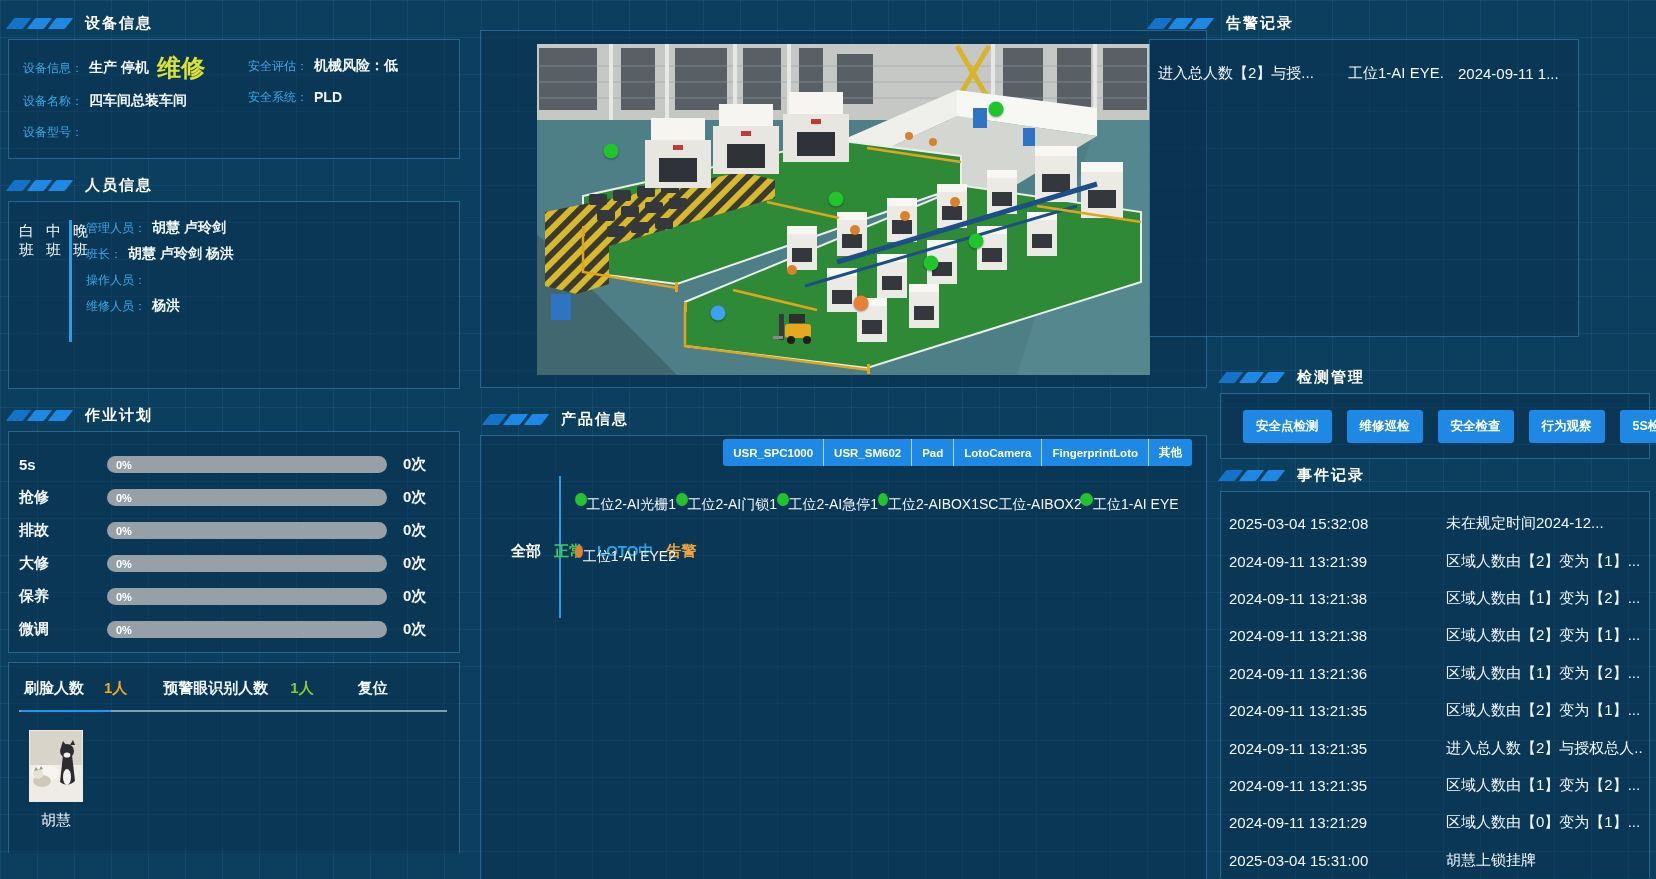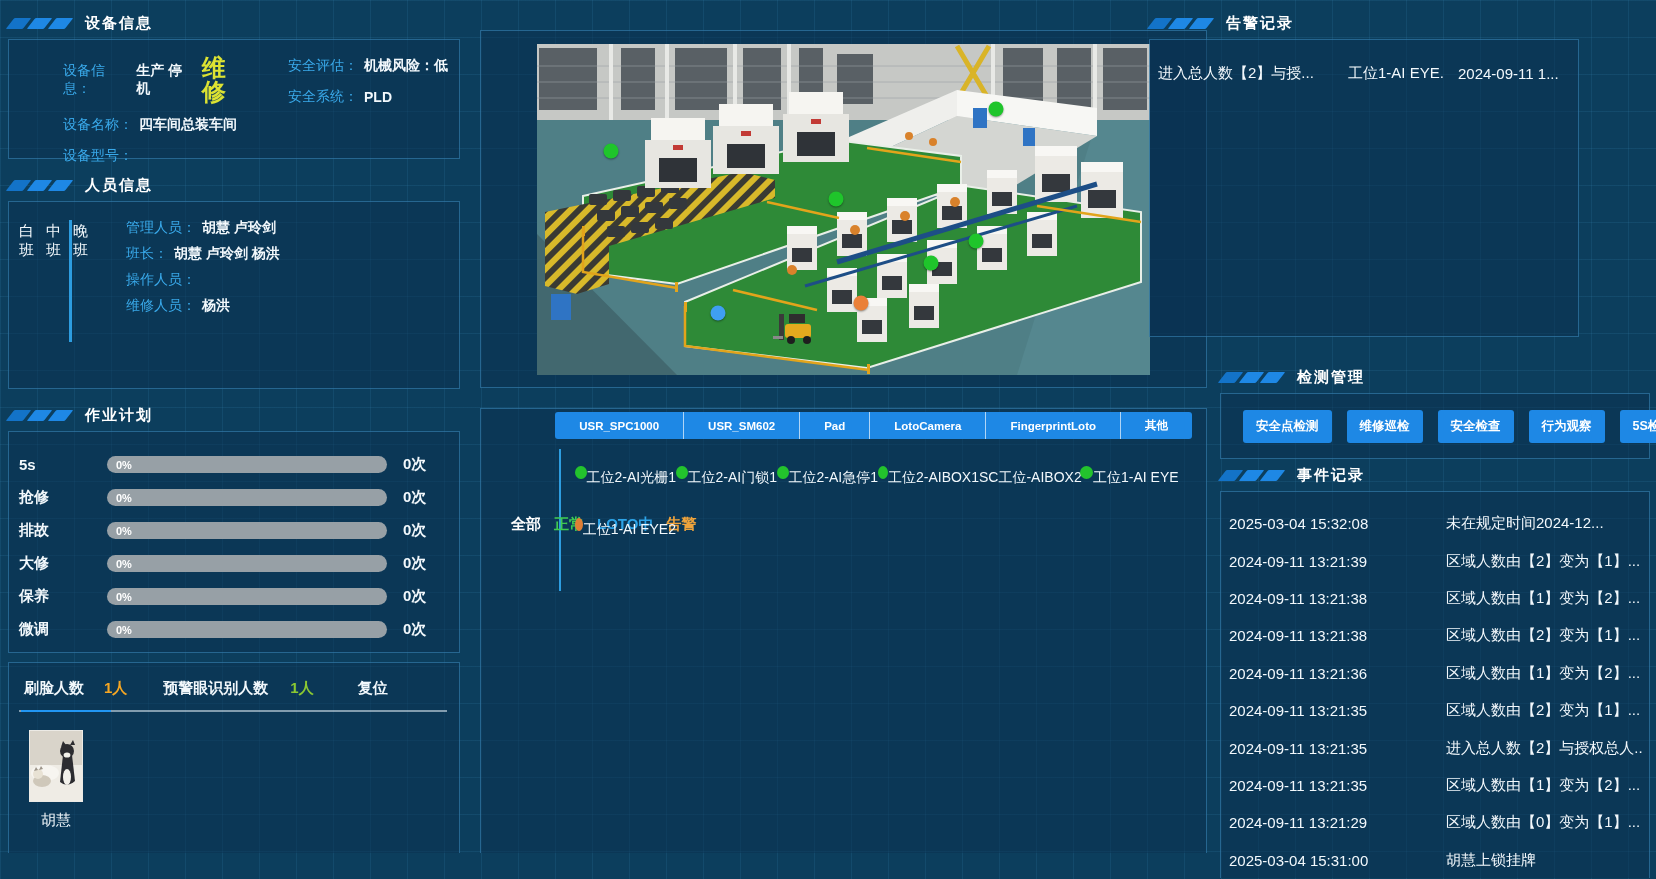--- a/index.html
+++ b/index.html
@@ -9,21 +9,21 @@
       linear-gradient(rgba(70,155,205,0.13) 1px, transparent 1px),
       linear-gradient(90deg, rgba(70,155,205,0.13) 1px, transparent 1px);
     background-size:37px 37px;}
   .pgroup{position:absolute;}
   .hdr{display:flex;align-items:center;height:22px;margin-bottom:5px;}
   .arrows{display:inline-flex;margin-right:12px;margin-left:2px;}
   .arrows i{display:inline-block;width:17px;height:11px;background:#1e88e5;transform:skewX(-38deg);margin-right:4px;border-radius:1px;}
   .arrows i:first-child{background:#1373c8;}
   .hdr .t{color:#ffffff;font-size:15px;font-weight:700;letter-spacing:2px;}
   .box{position:relative;background:rgba(9,48,79,0.5);border:1px solid rgba(72,160,214,0.45);box-sizing:border-box;}
-  .lb{color:#39a9ea;font-size:14px;margin-left:40px;}
+  .lb{color:#39a9ea;font-size:12px;}
   .vl{color:#f2f8fc;font-size:14px;font-weight:600;margin-left:6px;}
   
   .dev-cols{display:flex;padding:16px 10px 0 14px;}
   .dev-col1{width:225px;}
   .fld{display:flex;align-items:center;margin-bottom:11px;min-height:20px;}
   .hl{color:#dde332;font-size:24px;font-weight:800;margin-left:8px;line-height:1;}
   
   .per-wrap{display:flex;padding:16px 8px 0 10px;}
   .shift-col{width:42px;display:flex;flex-direction:row;gap:12px;padding-top:4px;}
   .shift{color:#f2f8fc;font-size:15px;text-align:center;cursor:pointer;}
@@ -49,21 +49,21 @@
   .pname{color:#f2f8fc;font-size:15px;margin-top:9px;}
   
   .scene{position:absolute;left:56px;top:13px;width:613px;height:331px;}
   .scene-dots{position:absolute;left:0;top:0;right:0;bottom:0;}
   .scene-dot{position:absolute;width:15px;height:15px;border-radius:50%;transform:translate(-50%,-50%);box-shadow:0 1px 2px rgba(0,0,0,0.4);}
   .scene-dot.c-green{background:#1fc52b;}
   .scene-dot.c-blue{background:#3f9ff2;}
   .scene-dot.c-orange{background:#ea8038;}
   
   .prod-btns{position:absolute;top:3px;right:14px;display:flex;border-radius:3px;overflow:hidden;}
-  .prod-btns button{background:#1e88e5;color:#fff;font-size:11.5px;font-weight:700;border:none;border-right:1px solid rgba(255,255,255,0.65);padding:6px 24px;cursor:pointer;font-family:inherit;white-space:nowrap;}
+  .prod-btns button{background:#1e88e5;color:#fff;font-size:11.5px;font-weight:700;border:none;border-right:1px solid rgba(255,255,255,0.65);padding:6px 10px;cursor:pointer;font-family:inherit;white-space:nowrap;}
   .prod-btns button:last-child{border-right:none;}
   .prod-body{display:flex;margin-top:40px;}
   .filters{margin-left:30px;width:50px;display:flex;gap:13px;align-items:center;border-right:2px solid #2d9de0;padding:8px 4px 0 0;height:142px;box-sizing:border-box;}
   .filter{font-size:15px;font-weight:600;cursor:pointer;white-space:nowrap;}
   .filter.c-all{color:#ffffff;}
   .filter.c-normal{color:#3fca52;}
   .filter.c-loto{color:#2da4e8;}
   .filter.c-alarm{color:#eea33c;}
   .devices{flex:1;padding:8px 0 0 14px;}
   .dev-row{display:flex;}
@@ -483,20 +483,28 @@
             <div class="scene-dot c-green" style="left: 439px; top: 197px;"></div>
             <div class="scene-dot c-green" style="left: 394px; top: 219px;"></div>
             <div class="scene-dot c-orange" style="left: 324px; top: 259px;"></div>
             <div class="scene-dot c-blue" style="left: 181px; top: 269px;"></div>
           </div>
       </div>
     </div>
   </div>
 
   <div class="pgroup" style="left:480px;top:408px;width:727px">
+    <div class="hdr" style="margin-left:4px">
+      <span class="arrows">
+          <i></i>
+          <i></i>
+          <i></i>
+        </span>
+      <span class="t">产品信息</span>
+    </div>
     <div class="box" style="height:445px;border-bottom:none">
       <div class="prod-btns">
 
       <button>USR_SPC1000</button>
           <button>USR_SM602</button>
           <button>Pad</button>
           <button>LotoCamera</button>
           <button>FingerprintLoto</button>
           <button>其他</button>
         </div>

